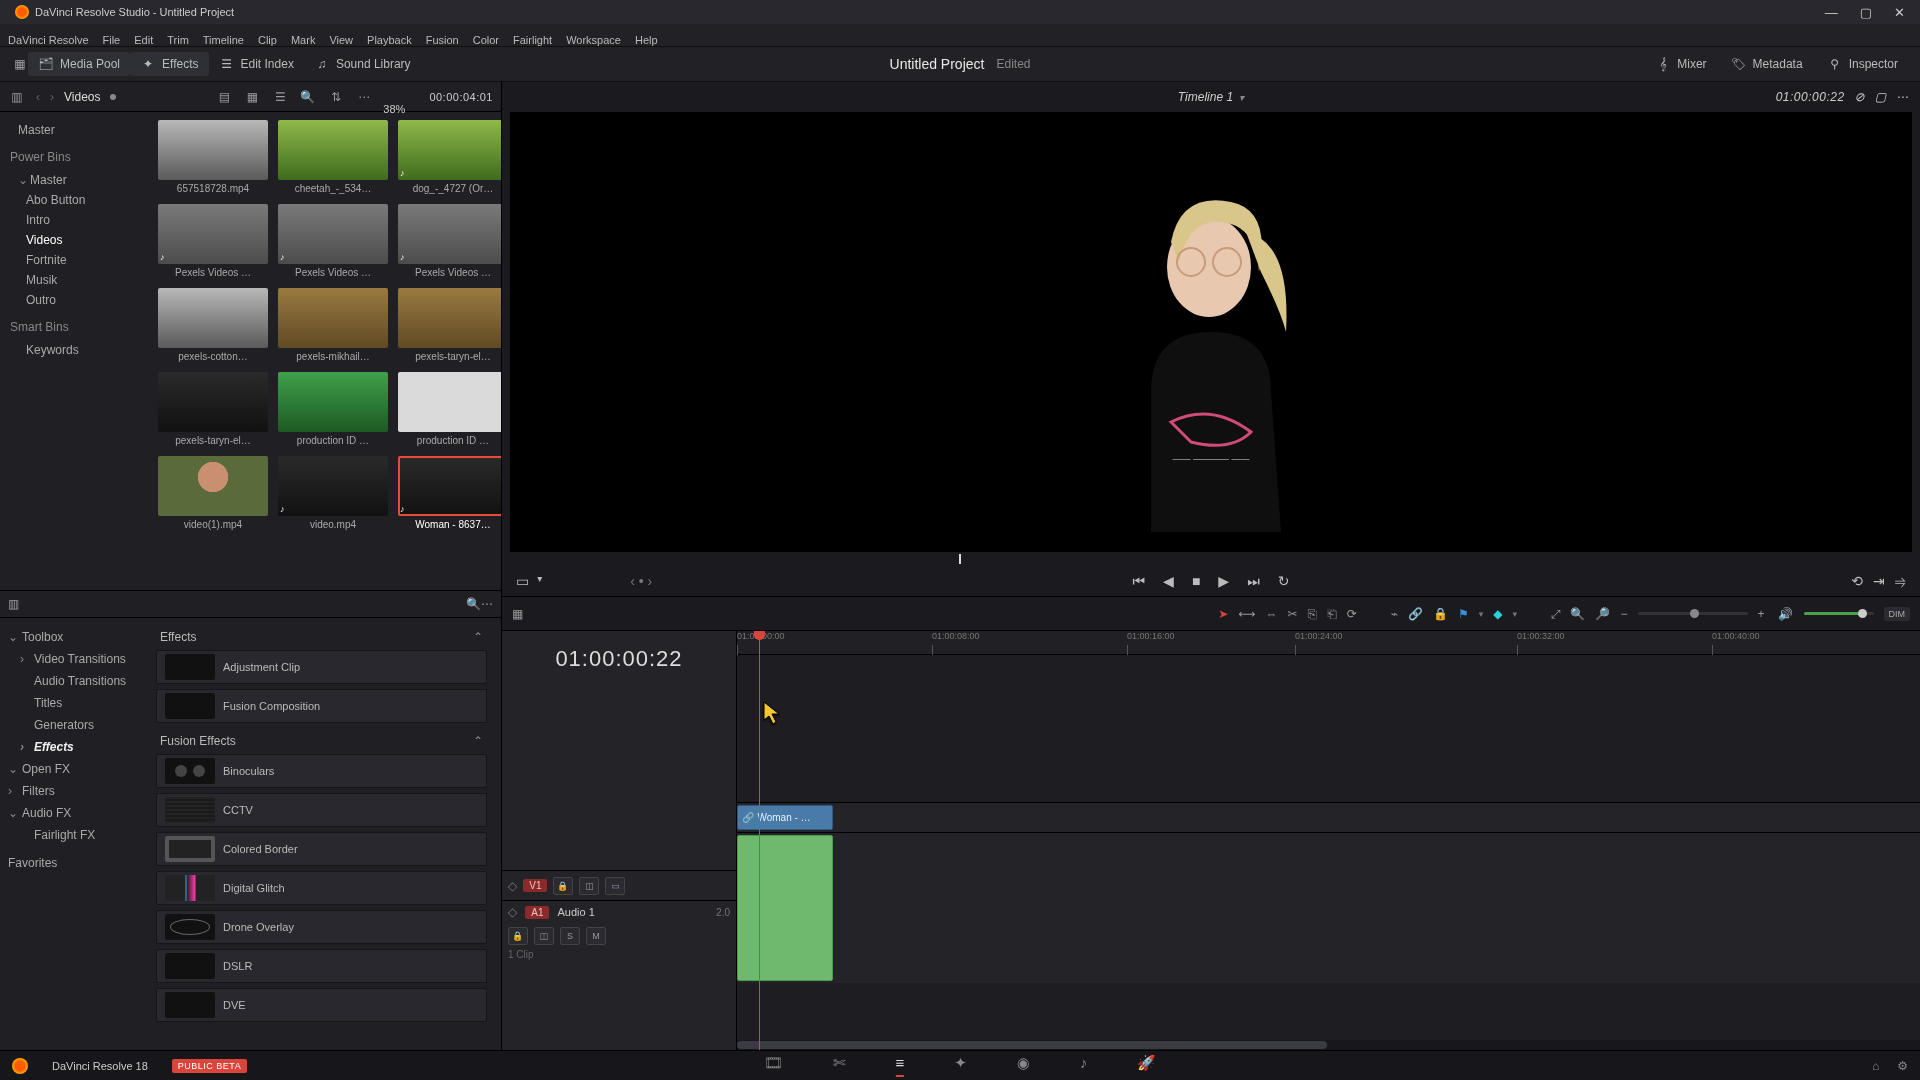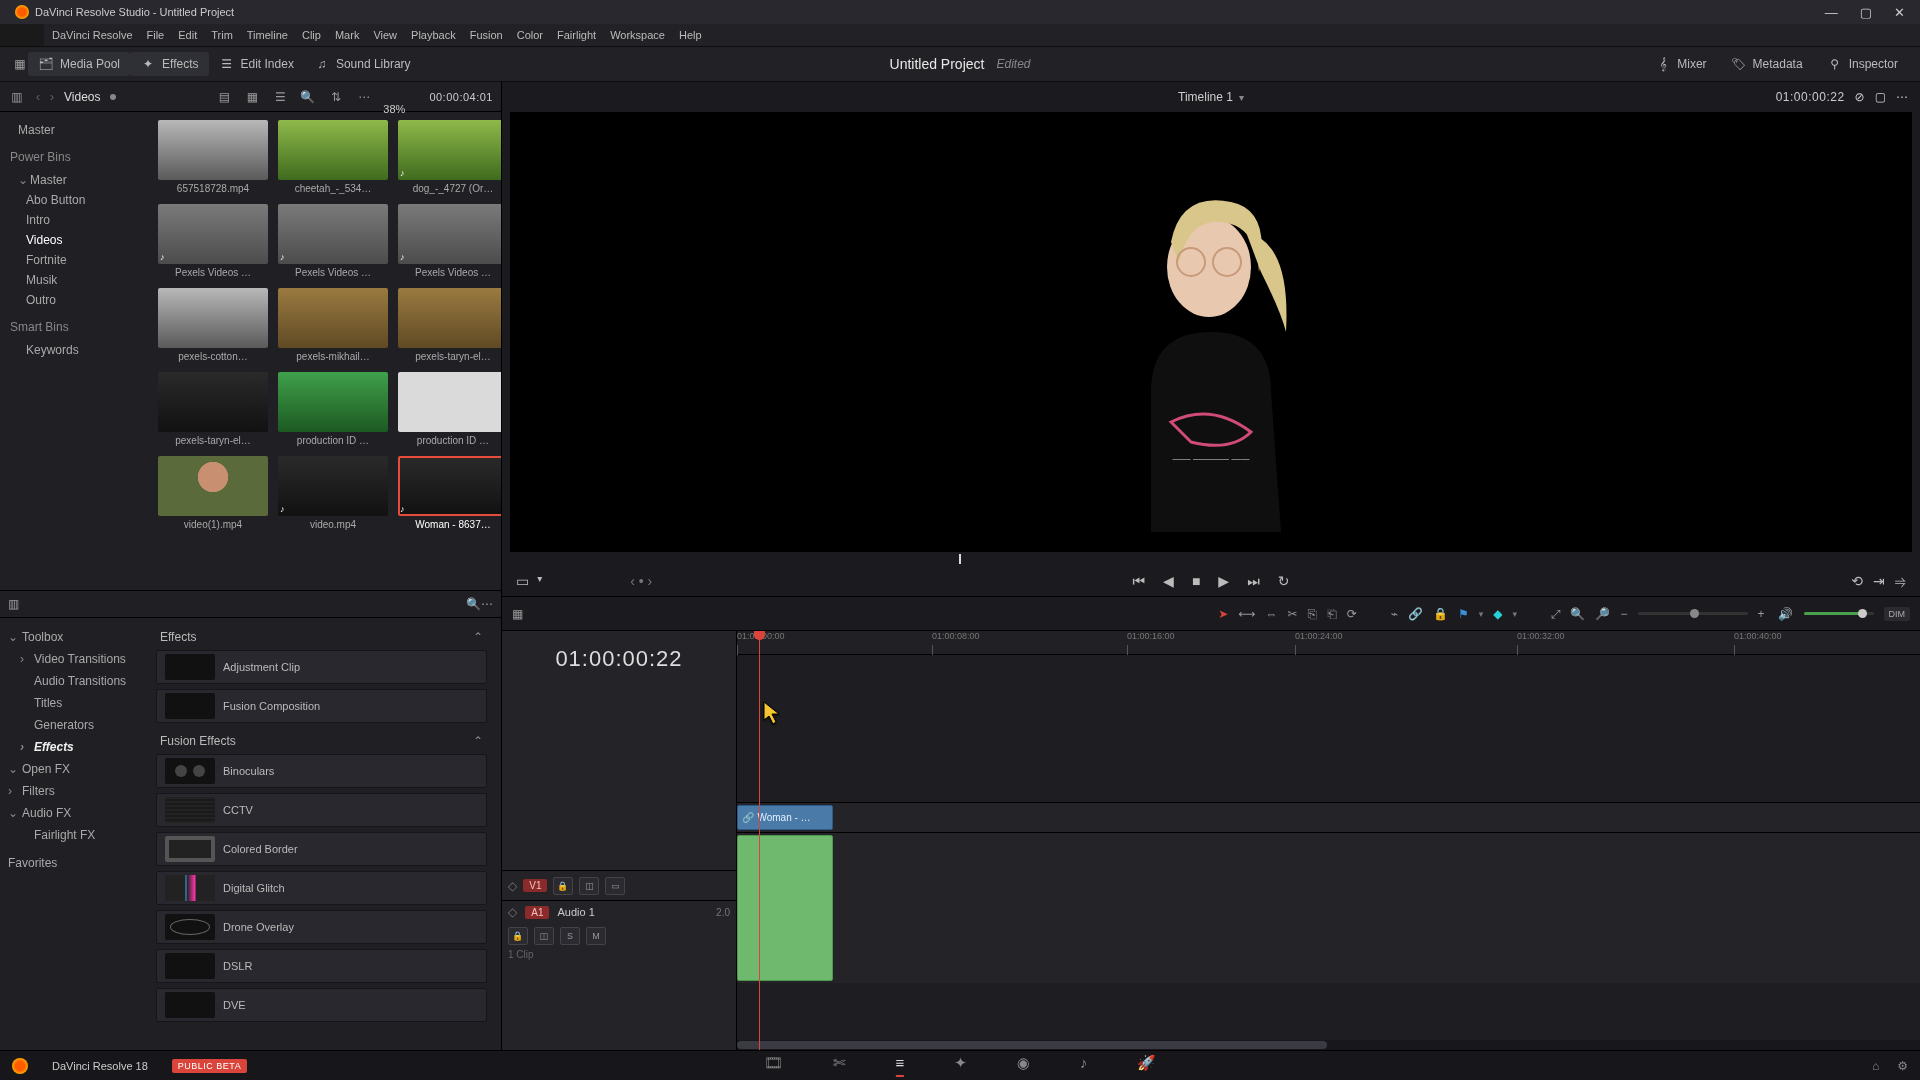--- a/index.html
+++ b/index.html
@@ -4,29 +4,29 @@
 <style>
 * { margin: 0; padding: 0; box-sizing: border-box; font-family: "Segoe UI", Arial, sans-serif; user-select: none; }
 body { background: #1a1a1a; color: #a0a0a0; font-size: 12px; width: 1920px; height: 1080px; overflow: hidden; }
 
 
 .titlebar { height: 24px; background: #28282e; display: flex; align-items: center; padding: 0 15px; color: #ccc; font-size: 11px; }
 .titlebar .app-icon { width: 14px; height: 14px; background: radial-gradient(circle, #ff5c00 40%, #ffaa00 70%); border-radius: 50%; margin-right: 6px; }
 .titlebar .win-controls { margin-left: auto; display: flex; gap: 22px; font-size: 13px; }
 
 
-.menubar { height: 22px; background: #212126; display: flex; align-items: center; padding-left: 8px; gap: 14px; color: #bbb; font-size: 11px; margin-left: 44px; }
+.menubar { height: 22px; background: #212126; display: flex; align-items: flex-end; padding-left: 8px; gap: 14px; color: #bbb; font-size: 11px; }
 
 
 .toolstrip { height: 36px; background: #212126; display: flex; align-items: center; padding: 0 12px; border-top: 1px solid #0d0d0d; border-bottom: 1px solid #0d0d0d; }
 .toolstrip .tool-btn { display: flex; align-items: center; gap: 6px; padding: 4px 10px; color: #bbb; font-size: 12px; }
 .toolstrip .tool-btn.active { background: #2f2f36; border-radius: 3px; }
 .toolstrip .center { position: absolute; left: 50%; transform: translateX(-50%); display: flex; align-items: center; gap: 12px; }
 .toolstrip .proj-title { color: #e8e8e8; font-size: 14px; }
-.toolstrip .proj-edited { color: #888; font-style: italic; font-size: 12px; }
+.toolstrip .proj-edited { color: #888; font-size: 12px; }
 .toolstrip .right { margin-left: auto; display: flex; gap: 4px; }
 
 
 .main { display: flex; height: calc(1080px - 24px - 22px - 36px - 30px); }
 
 
 .left-col { display: flex; flex-direction: column; width: 502px; background: #1f1f24; border-right: 1px solid #000; }
 
 
 .mp-bar { height: 30px; display: flex; align-items: center; padding: 0 8px; border-bottom: 1px solid #000; gap: 10px; }
@@ -82,21 +82,21 @@
 .fx-item .swatch.cctv { background: repeating-linear-gradient(#222,#222 2px,#1a1a1a 2px,#1a1a1a 4px); }
 .fx-item .swatch.border { background:#222; box-shadow: inset 0 0 0 4px #555; }
 .fx-item .swatch.glitch { background: linear-gradient(90deg,#222 40%,#3af 42%,#222 44%,#f3a 60%,#222 62%); }
 .fx-item .swatch.drone::before { content:""; position:absolute; inset:5px; border:1px solid #666; border-radius:50%; }
 .fx-item .name { color: #bbb; font-size: 11px; }
 
 
 .right-col { flex: 1; display: flex; flex-direction: column; background: #1b1b1f; }
 
 
-.viewer-hdr { height: 30px; display: flex; align-items: center; padding: 0 12px; }
+.viewer-hdr { height: 30px; display: flex; align-items: center; padding: 0 12px; font-style: italic; }
 .viewer-hdr .center { position: absolute; left: calc(502px + (1920px - 502px)/2); transform: translateX(-50%); color: #ccc; font-size: 12px; display:flex; align-items:center; gap:6px;}
 .viewer-hdr .right { margin-left: auto; display: flex; align-items: center; gap: 10px; color: #ccc; font-size: 12px; }
 .viewer-hdr .tc { letter-spacing: 0.5px; }
 
 
 .viewer { height: 440px; background: #000; margin: 0 8px; display: flex; align-items: center; justify-content: center; position: relative; }
 .viewer .frame { width: 740px; height: 430px; background: #000; display: flex; align-items: center; justify-content: center; }
 .viewer svg { width: 360px; height: 400px; }
 .scrub { height: 14px; margin: 0 8px; position: relative; }
 .scrub .head { position: absolute; top: 2px; width: 2px; height: 10px; background: #ddd; left: 32%; }
@@ -543,21 +543,21 @@
           <div class="clips-count">1 Clip</div>
         </div>
       </div>
       <div class="tl-tracks">
         <div class="ruler" id="ruler">
             <div class="mark" style="left: 0px;">01:00:00:00</div>
             <div class="mark" style="left: 195px;">01:00:08:00</div>
             <div class="mark" style="left: 390px;">01:00:16:00</div>
             <div class="mark" style="left: 558px;">01:00:24:00</div>
             <div class="mark" style="left: 780px;">01:00:32:00</div>
-            <div class="mark" style="left: 997px;">01:00:40:00</div>
+            <div class="mark" style="left: 975px;">01:00:40:00</div>
           </div>
         <div class="playhead"></div>
         <div class="gap-row"></div>
         <div class="v-row">
           <div class="v-clip">
             <span class="link-ic">🔗</span>
             <span>Woman - …</span>
           </div>
         </div>
         <div class="a-row">

